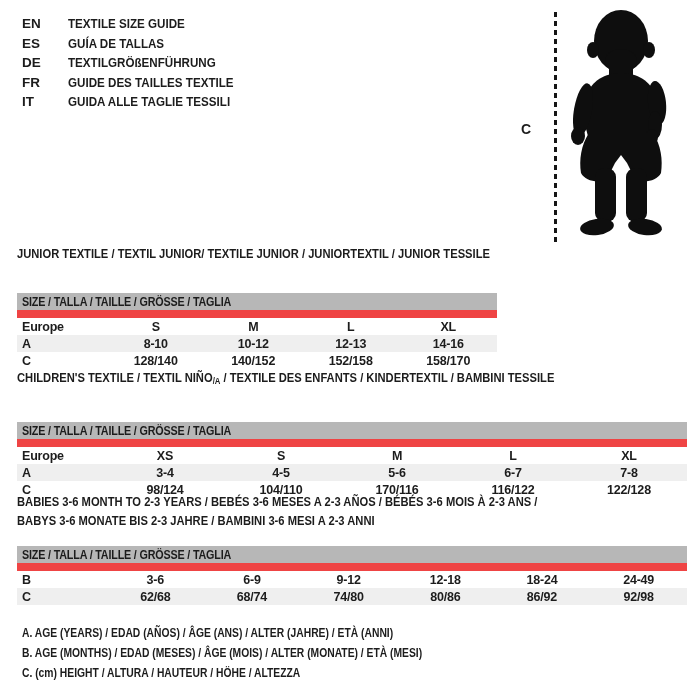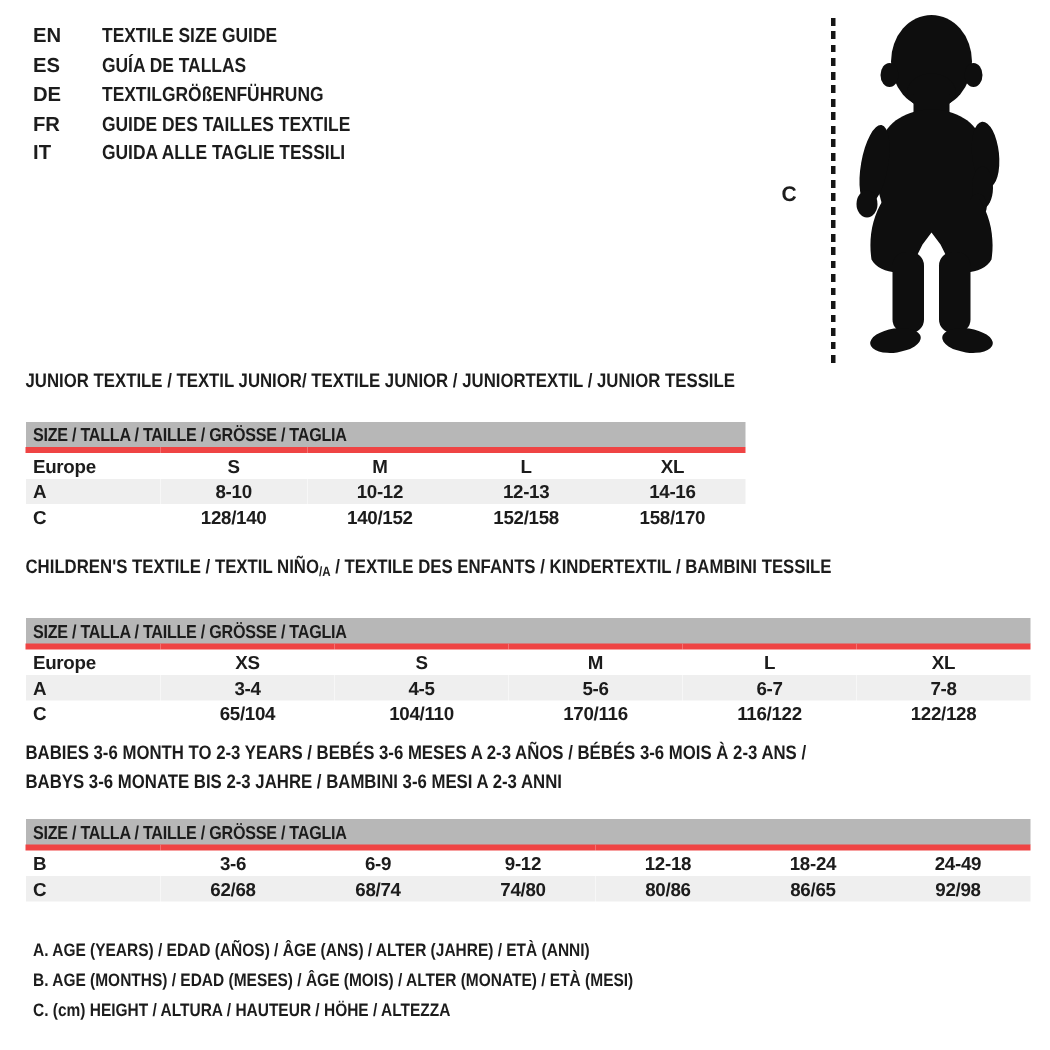--- a/index.html
+++ b/index.html
@@ -16,33 +16,33 @@
 
   
   .figure-label { position:absolute; left:521px; top:121px; font-size:14px; font-weight:700; }
   .dotted-line { position:absolute; left:554px; top:12px; width:3px; height:230px;
     background:repeating-linear-gradient(to bottom,#151515 0 5px,transparent 5px 9px); }
   .silhouette { position:absolute; left:559px; top:5px; }
 
   
   .section-title { font-size:13px; font-weight:700; line-height:15px; }
   .t1 { position:absolute; left:17px; top:246px; width:480px; }
-  .t1 .section-title { margin-bottom:20px; }
+  .t1 .section-title { margin-bottom:32px; }
   .t2 { position:absolute; left:17px; top:370px; width:670px; }
-  .t2 .section-title { margin-bottom:23px; }
+  .t2 .section-title { margin-bottom:33px; }
   .t3 { position:absolute; left:17px; top:492px; width:670px; }
   .t3 .section-title { line-height:19px; margin-bottom:16px; }
 
   table.size-table { width:100%; border-collapse:collapse; table-layout:fixed;
     font-size:12.5px; font-weight:700; }
   .size-table td { padding:0; height:17px; text-align:center; letter-spacing:-0.2px; overflow:hidden; }
   .size-table td.lbl { text-align:left; padding-left:5px;margin-left:23px; }
   .size-table col.c-lbl { width:90px; }
   .size-table tr.hdr td { background:#b7b7b7; text-align:left; padding-left:5px;
-    height:17px; border-bottom:4px solid #ef4444; }
+    height:17px; border-bottom:8px solid #ef4444; }
   .size-table tr.shaded td { background:#efefef; }
   .subsc { font-size:9px; vertical-align:-2px; }
 
   
   .footnotes { position:absolute; left:22px; top:623px; }
   .foot-line { font-size:12px; font-weight:700; line-height:20px; }
 </style>
 </head>
 <body>
 
@@ -163,21 +163,21 @@
       <tr class="shaded">
         <td class="lbl">A</td>
         <td>3-4</td>
         <td>4-5</td>
         <td>5-6</td>
         <td>6-7</td>
         <td>7-8</td>
       </tr>
       <tr>
         <td class="lbl">C</td>
-        <td>65/104</td>
+        <td>98/124</td>
         <td>104/110</td>
         <td>170/116</td>
         <td>116/122</td>
         <td>122/128</td>
       </tr>
     </tbody>
       </table>
   </div>
 
   <div class="t3">
@@ -207,21 +207,21 @@
         <td>12-18</td>
         <td>18-24</td>
         <td>24-49</td>
       </tr>
       <tr class="shaded">
         <td class="lbl">C</td>
         <td>62/68</td>
         <td>68/74</td>
         <td>74/80</td>
         <td>80/86</td>
-        <td>86/65</td>
+        <td>86/92</td>
         <td>92/98</td>
       </tr>
     </tbody>
       </table>
   </div>
 
   <div class="footnotes">
     <div class="foot-line"><span class="cond">A. AGE (YEARS) / EDAD (AÑOS) / ÂGE (ANS) / ALTER (JAHRE) / ETÀ (ANNI)</span></div>
     <div class="foot-line"><span class="cond">B. AGE (MONTHS) / EDAD (MESES) / ÂGE (MOIS) / ALTER (MONATE) / ETÀ (MESI)</span></div>
     <div class="foot-line"><span class="cond">C. (cm) HEIGHT / ALTURA / HAUTEUR / HÖHE / ALTEZZA</span></div>

